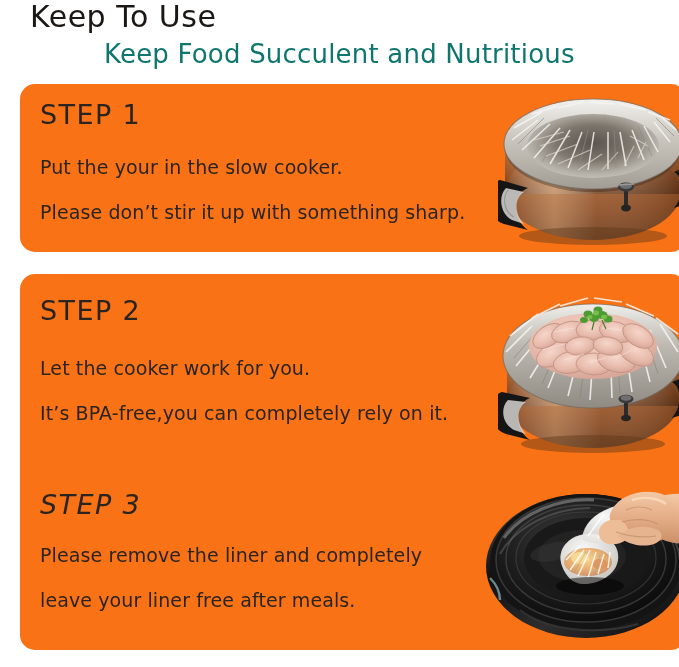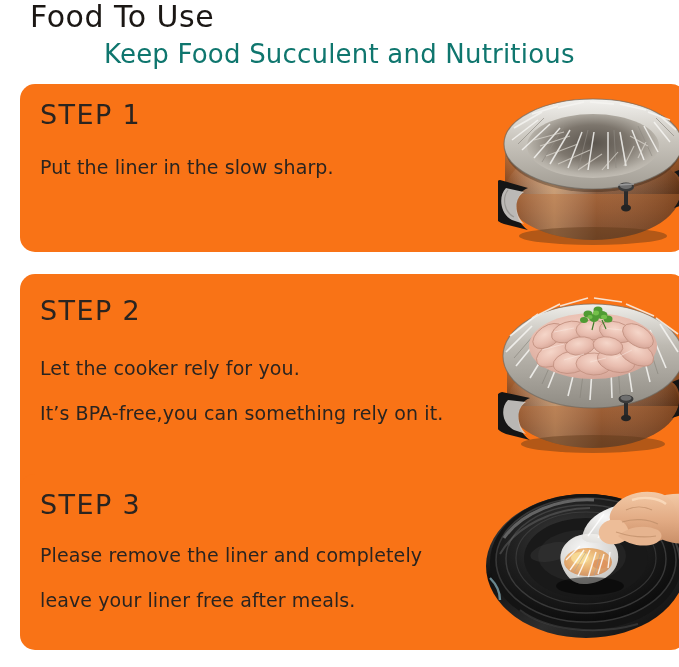--- a/index.html
+++ b/index.html
@@ -63,21 +63,21 @@
     position: absolute;
     left: 20px;
     font-size: 27px;
     line-height: 30px;
     letter-spacing: 1.4px;
     color: #2a2420;
     white-space: nowrap;
   }
   #card-1 .step-title { top: 16px; }
   #card-2 .step-title { top: 22px; }
-  #card-3 .step-title { top: 16px; }
+  #card-3 .step-title { top: 16px; font-style: italic; }
 
   .step-line {
     position: absolute;
     left: 20px;
     font-size: 19px;
     line-height: 23px;
     letter-spacing: 0.1px;
     color: #2a2420;
     white-space: nowrap;
   }
@@ -96,27 +96,28 @@
   #photo-1 { left: 478px; top: 0px;  width: 194px; height: 168px; }
   #photo-2 { left: 478px; top: 0px;  width: 194px; height: 189px; }
   #photo-3 { left: 466px; top: 0px;  width: 206px; height: 176px; }
 
   .photo svg { display: block; }
 </style>
 </head>
 <body>
 
 <div class="headings">
-  <div class="title-main">Food To Use</div>
+  <div class="title-main">Keep To Use</div>
   <div class="title-sub">Keep Food  Succulent and Nutritious</div>
 </div>
 
 <div class="card" id="card-1">
   <div class="step-title">STEP 1</div>
-  <div class="step-line line-1">Put the liner in the slow sharp.</div>
+  <div class="step-line line-1">Put the your in the slow cooker.</div>
+  <div class="step-line line-2">Please don’t stir it up with something sharp.</div>
 
   <div class="photo" id="photo-1">
     <svg width="194" height="168" viewBox="0 0 194 168">
       <defs>
         <linearGradient id="copper1" x1="0" y1="0" x2="0" y2="1">
           <stop offset="0%" stop-color="#b9743c"></stop>
           <stop offset="35%" stop-color="#a75f2d"></stop>
           <stop offset="70%" stop-color="#8c4c22"></stop>
           <stop offset="100%" stop-color="#6d3a19"></stop>
         </linearGradient>
@@ -212,22 +213,22 @@
         </g>
 
         <ellipse cx="95" cy="152" rx="74" ry="9" fill="#5e3718" opacity="0.45"></ellipse>
       </g>
     </svg>
   </div>
 </div>
 
 <div class="card" id="card-2">
   <div class="step-title">STEP 2</div>
-  <div class="step-line line-1">Let the cooker rely for you.</div>
-  <div class="step-line line-2">It’s BPA-free,you can something rely on it.</div>
+  <div class="step-line line-1">Let the cooker work for you.</div>
+  <div class="step-line line-2">It’s BPA-free,you can completely rely on it.</div>
 
   <div class="photo" id="photo-2">
     <svg width="194" height="189" viewBox="0 0 194 189">
       <defs>
         <linearGradient id="copper2" x1="0" y1="0" x2="0" y2="1">
           <stop offset="0%" stop-color="#b9743c"></stop>
           <stop offset="35%" stop-color="#a75f2d"></stop>
           <stop offset="70%" stop-color="#8c4c22"></stop>
           <stop offset="100%" stop-color="#6d3a19"></stop>
         </linearGradient>

